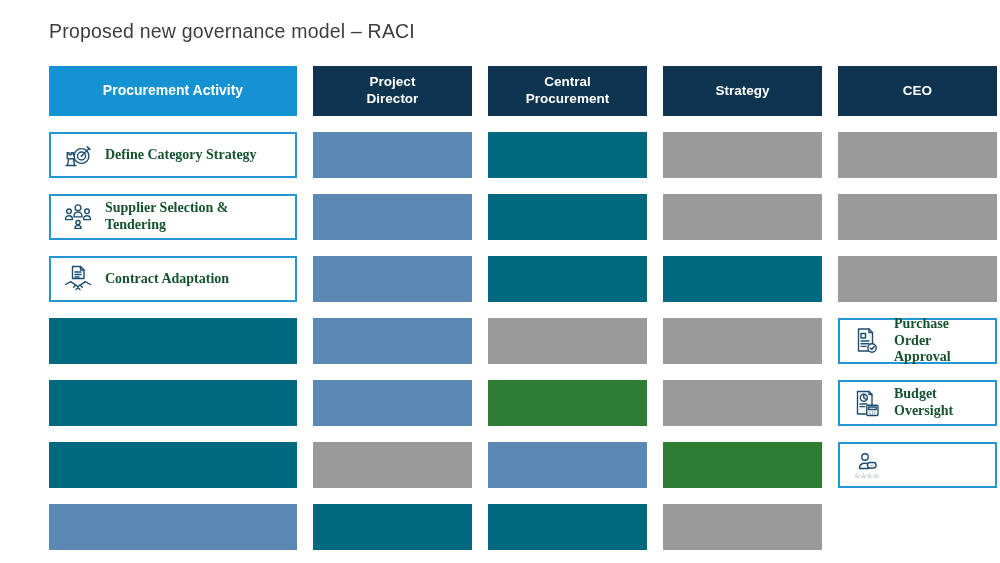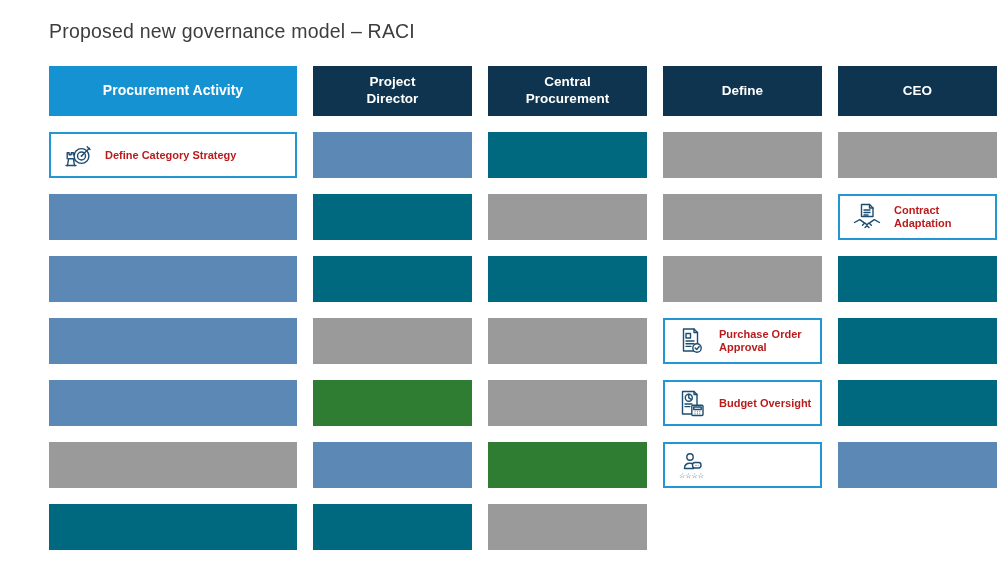--- a/index.html
+++ b/index.html
@@ -63,23 +63,24 @@
   .icon {
     flex: 0 0 36px;
     width: 36px;
     height: 40px;
     display: flex;
     align-items: center;
     justify-content: center;
   }
   .row-label .label {
     font-weight: bold;
-    color: #b91c1c;
-    font-size: 11px;
+    color: #14532d;
+    font-size: 14px;
     line-height: 1.18;
+    font-family: Liberation Serif, serif;
   }
   .cell {
     background: #cccccc;
   }
   .legend {
     display: flex;
     align-items: center;
     gap: 17px;
     margin-top: 24px;
   }
@@ -110,21 +111,21 @@
 
 <div class="page">
 
   <h1 class="title">Proposed new governance model – RACI</h1>
 
   <div class="matrix">
 
     <div class="head activity-head">Procurement Activity</div>
     <div class="head">Project Director</div>
     <div class="head">Central Procurement</div>
-    <div class="head">Define</div>
+    <div class="head">Strategy</div>
     <div class="head">CEO</div>
 
     <div class="row-label">
       <span class="icon">
         <svg class="ic" viewBox="0 0 32 32" width="32" height="32">
           <path d="M4 26.5h10"></path>
           <path d="M5.5 26.5l1.1-6.8h4.8l1.1 6.8"></path>
           <path d="M5.2 19.7v-5.9h1.9v2h2.1v-2h2.1v2h1.8v5.9"></path>
           <circle cx="19.5" cy="17" r="7.4" fill="#fff"></circle>
           <circle cx="19.5" cy="17" r="4"></circle>
@@ -133,20 +134,35 @@
           <path d="M25.2 7.8l1.4 1.4 1.4 1.4"></path>
         </svg>
       </span>
       <span class="label">Define Category Strategy</span>
     </div>
     <div class="cell" style="background: rgb(92, 136, 181);"></div>
     <div class="cell" style="background: rgb(1, 105, 127);"></div>
     <div class="cell" style="background: rgb(154, 154, 154);"></div>
     <div class="cell" style="background: rgb(154, 154, 154);"></div>
 
+    <div class="row-label">
+      <span class="icon">
+        <svg class="ic" viewBox="0 0 32 32" width="32" height="32">
+          <circle cx="16" cy="6.8" r="2.9"></circle>
+          <path d="M12 15.2c0-2.6 1.8-4.1 4-4.1s4 1.5 4 4.1v.7h-8z"></path>
+          <circle cx="7" cy="10.3" r="2.3"></circle>
+          <path d="M3.6 18c0-2.1 1.4-3.3 3.4-3.3s3.4 1.2 3.4 3.3v.6H3.6z"></path>
+          <circle cx="25" cy="10.3" r="2.3"></circle>
+          <path d="M21.6 18c0-2.1 1.4-3.3 3.4-3.3s3.4 1.2 3.4 3.3v.6h-6.8z"></path>
+          <circle cx="16" cy="21.6" r="2.1"></circle>
+          <path d="M12.9 27.4c0-1.9 1.3-3 3.1-3s3.1 1.1 3.1 3z"></path>
+        </svg>
+      </span>
+      <span class="label">Supplier Selection &amp; Tendering</span>
+    </div>
     <div class="cell" style="background: rgb(92, 136, 181);"></div>
     <div class="cell" style="background: rgb(1, 105, 127);"></div>
     <div class="cell" style="background: rgb(154, 154, 154);"></div>
     <div class="cell" style="background: rgb(154, 154, 154);"></div>
 
     <div class="row-label">
       <span class="icon">
         <svg class="ic" viewBox="0 0 32 32" width="32" height="32">
           <path d="M10.5 3.5h8l3.5 3.5v8.5H10.5z"></path>
           <path d="M18.5 3.5V7H22"></path>

